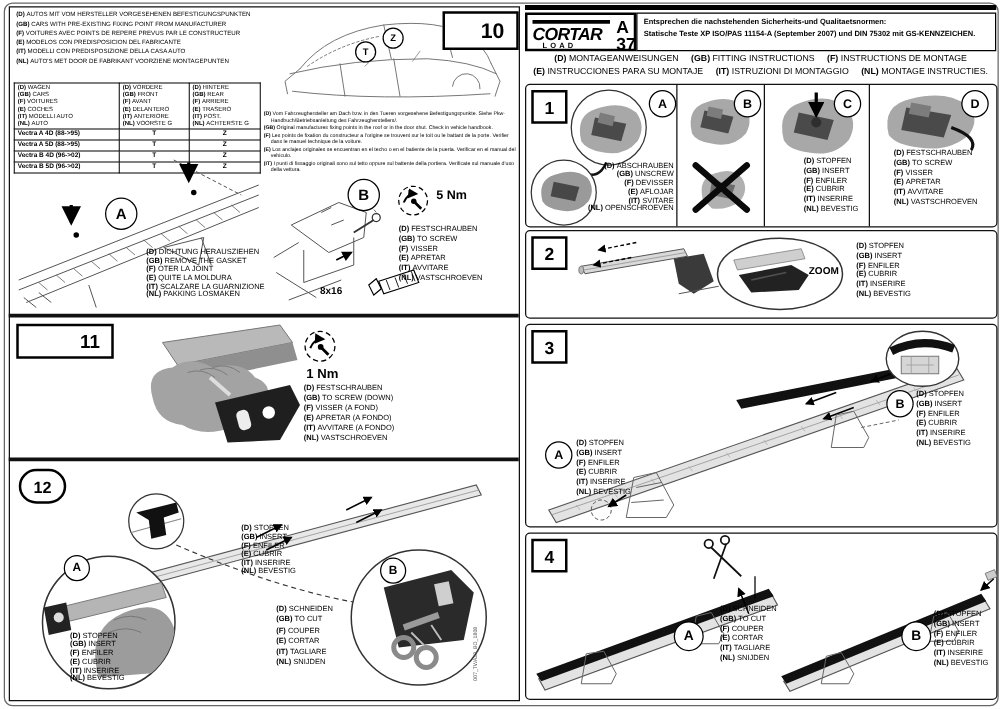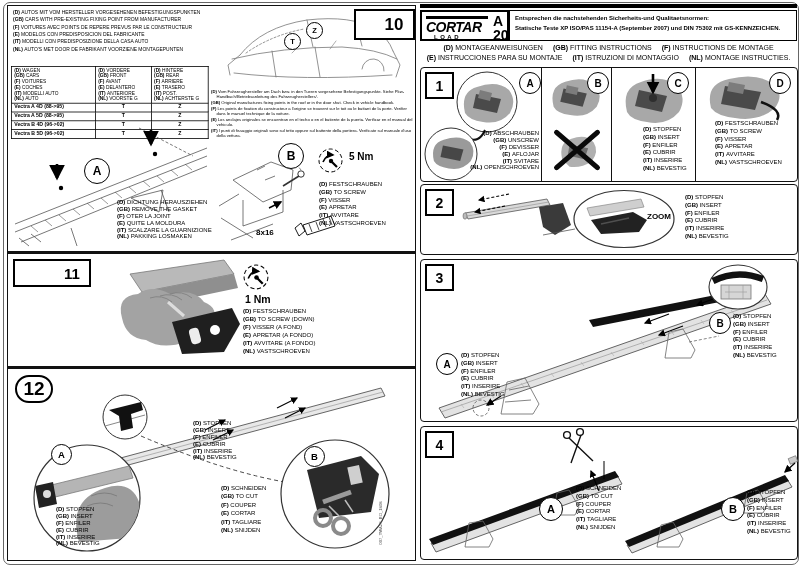--- a/index.html
+++ b/index.html
@@ -252,21 +252,21 @@
   <div class="abs torqval" style="left:245px;top:293px;font-size:10.5px;">1 Nm</div>
   <div class="abs ll sp135" style="left:243px;top:307px;">
       <div><b>(D) </b>FESTSCHRAUBEN</div>
       <div><b>(GB) </b>TO SCREW (DOWN)</div>
       <div><b>(F) </b>VISSER (A FOND)</div>
       <div><b>(E) </b>APRETAR (A FONDO)</div>
       <div><b>(IT) </b>AVVITARE (A FONDO)</div>
       <div><b>(NL) </b>VASTSCHROEVEN</div>
     </div>
 
-  <div class="abs numbox" style="left:15px;top:375px;width:34px;height:24px;font-size:19px;border-radius:14px;">12</div>
+  <div class="abs numbox" style="left:15px;top:375px;width:34px;height:24px;font-size:13px;border-radius:14px;">12</div>
   <svg class="abs" style="left:9px;top:370px;" width="402" height="186" viewBox="0 0 402 186">
     <defs>
       <marker id="m-s12" markerWidth="7" markerHeight="7" refX="5" refY="3" orient="auto">
         <path d="M0,0L6,3L0,6Z" fill="#000"></path>
         </marker>
       <clipPath id="cpA12">
           <circle cx="78" cy="128" r="53"></circle>
         </clipPath>
       <clipPath id="cpB12">
           <circle cx="326" cy="124" r="54"></circle>
@@ -332,21 +332,21 @@
   <div class="abs sidecode" style="left:378px;top:492px;height:62px;">007_TWA23_BO_1808</div>
 
   <div class="abs" style="left:420px;top:4px;width:377px;height:4px;background:#000;"></div>
   <div class="abs" style="left:420px;top:10px;width:89px;height:31px;border:2.5px solid #000;box-sizing:border-box;">
     <div class="brandwrap">
       <div class="brandcol">
         <div class="brandbar"></div>
         <div class="brand">CORTAR</div>
         <div class="brandsub">LOAD</div>
       </div>
-      <div class="model">A 20</div>
+      <div class="model">A 37</div>
     </div>
   </div>
   <div class="abs norms" style="left:509px;top:10px;width:288px;height:31px;border:1.2px solid #000;box-sizing:border-box;">
     <div>Entsprechen die nachstehenden Sicherheits-und Qualitaetsnormen:</div>
     <div>Statische Teste XP ISO/PAS 11154-A (September 2007) und DIN 75302 mit GS-KENNZEICHEN.</div>
   </div>
   <div class="abs fitline" style="top:44px;"><div><b>(D) </b>MONTAGEANWEISUNGEN</div><div><b>(GB) </b>FITTING INSTRUCTIONS</div><div><b>(F) </b>INSTRUCTIONS DE MONTAGE</div></div>
   <div class="abs fitline" style="top:54px;"><div><b>(E) </b>INSTRUCCIONES PARA SU MONTAJE</div><div><b>(IT) </b>ISTRUZIONI DI MONTAGGIO</div><div><b>(NL) </b>MONTAGE INSTRUCTIES.</div></div>
 
   <div class="abs rbox" style="left:420px;top:67px;width:376px;height:113px;">

